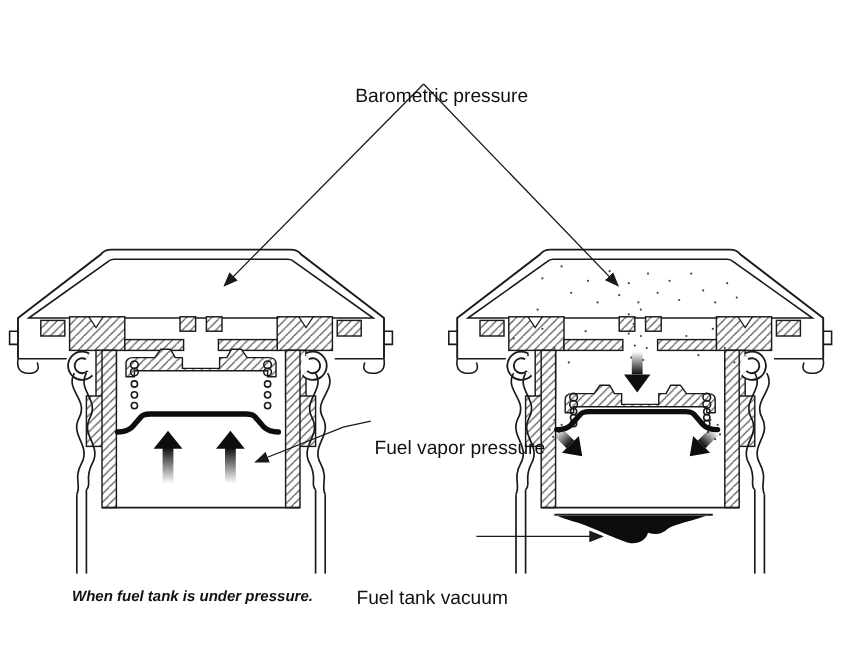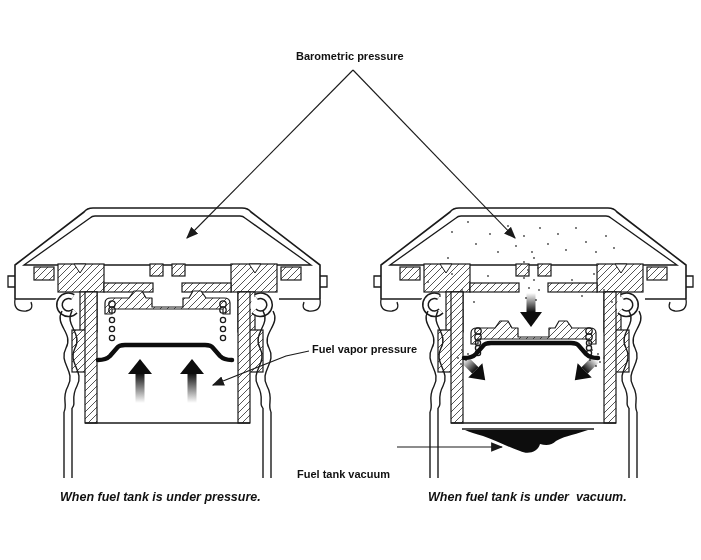--- a/index.html
+++ b/index.html
@@ -1,19 +1,19 @@
 <!DOCTYPE html>
 <html><head>
 <meta charset="utf-8">
 <style>
   html,body{margin:0;padding:0;background:#fff;}
   .canvas{position:relative;width:701px;height:560px;background:#fff;overflow:hidden;
           font-family:"Liberation Sans",sans-serif;color:#111;}
   .diagram-svg{position:absolute;left:0;top:0;}
-  .lbl{position:absolute;font-size:11px;line-height:1.2;font-weight:700;white-space:pre;}
+  .lbl{position:absolute;font-size:16px;line-height:1.2;font-weight:400;white-space:pre;margin-top:21px;}
   .caption{position:absolute;font-size:12.5px;font-weight:700;white-space:pre;font-style:italic;}
   
   .h{fill:url(#hatchp);stroke:#1a1a1a;stroke-width:1.2;}
   .ln{fill:none;stroke:#1a1a1a;stroke-width:1.3;}
   .w{fill:none;stroke:#1a1a1a;stroke-width:1.4;}
   .dot{fill:#444;}
   .solid{fill:#0d0d0d;stroke:none;}
 </style>
 </head>
 <body>
@@ -230,14 +230,13 @@
       <path d="M309,351 L286,356 L213,385" marker-end="url(#arrow)"></path>
       <path d="M397,447 H502" marker-end="url(#arrow)"></path>
     </g>
   </svg>
 
   <div class="lbl" style="left:296px;top:50px;">Barometric pressure</div>
   <div class="lbl" style="left:312px;top:343px;">Fuel vapor pressure</div>
   <div class="lbl" style="left:297px;top:468px;">Fuel tank vacuum</div>
 
   <div class="caption" style="left:60px;top:490px;">When fuel tank is under pressure.</div>
-  <div class="caption" style="left:428px;top:490px;">When fuel tank is under  vacuum.</div>
 </div>
 
 </body></html>

